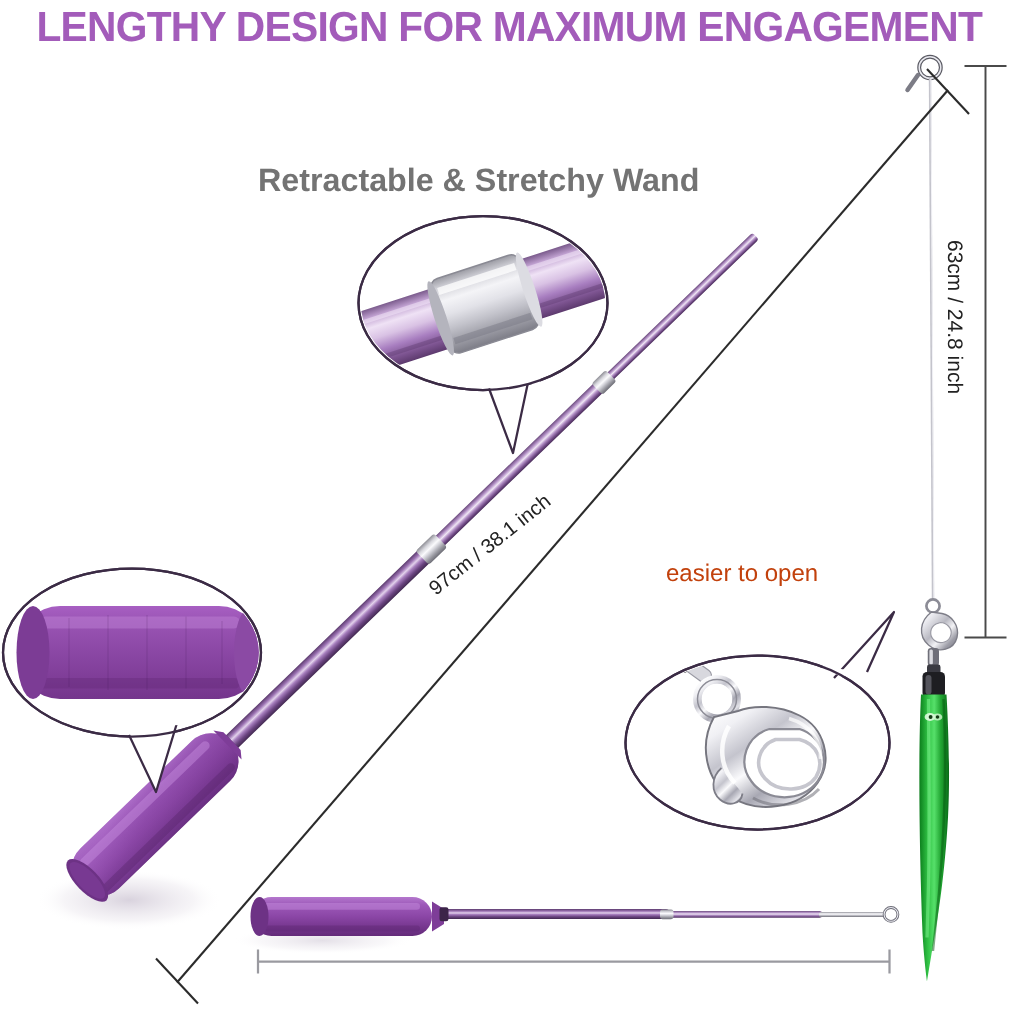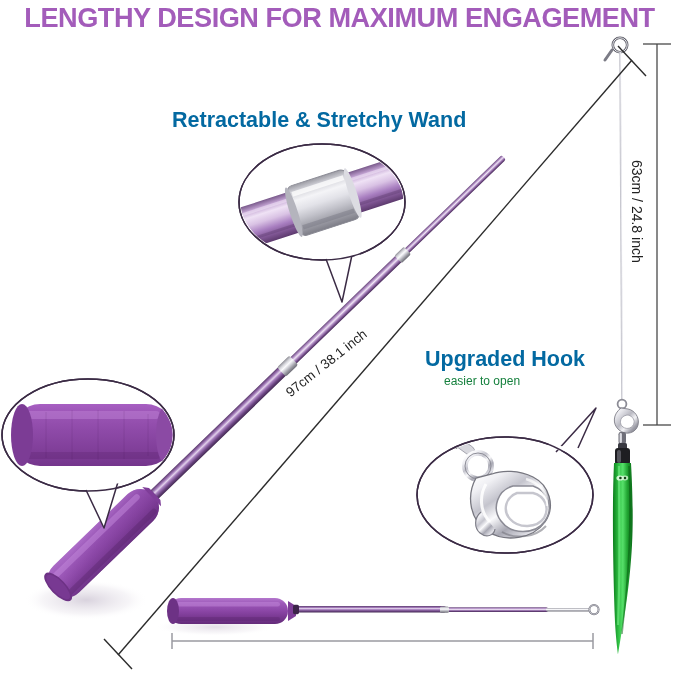--- a/index.html
+++ b/index.html
@@ -41,33 +41,33 @@
     transform: scaleX(0.97);
     transform-origin: center top;
     white-space: nowrap;
   }
 
   
   .lbl {
     position: absolute;
     font-family: "Liberation Sans", sans-serif;
     font-weight: bold;
-    color: #0369a1;
+    color: #737373;
     white-space: nowrap;
   }
   .lbl-retract { left: 172px; top: 108px; font-size: 21.5px; }
   .lbl-eva     { left: 26px;  top: 329px; font-size: 21.5px; }
   .lbl-hook    { left: 425px; top: 347px; font-size: 21.5px; }
   .sub-hook {
     position: absolute;
     left: 444px; top: 374px;
     font-family: "Liberation Sans", sans-serif;
     font-weight: normal;
-    font-size: 12px;
-    color: #15803d;
+    font-size: 16px;
+    color: #c2410c;
     white-space: nowrap;
   }
 
   
   .dim {
     position: absolute;
     font-family: "Liberation Sans", sans-serif;
     font-size: 14px;
     color: #222222;
     white-space: nowrap;
@@ -437,21 +437,20 @@
       </g>
       <ellipse cx="505" cy="495" rx="88" ry="58" fill="none" stroke="#3b2b45" stroke-width="1.5"></ellipse>
     </g>
   </svg>
 
   <div class="title">LENGTHY DESIGN FOR MAXIMUM ENGAGEMENT</div>
 
   <div class="lbl lbl-retract">Retractable &amp; Stretchy Wand</div>
 
 
-  <div class="lbl lbl-hook">Upgraded Hook</div>
 
   <div class="sub-hook">easier to open</div>
 
   <div class="dim dim-vert">63cm / 24.8 inch</div>
 
   <div class="dim dim-diag">97cm / 38.1 inch</div>
 
 
 </div>
 

